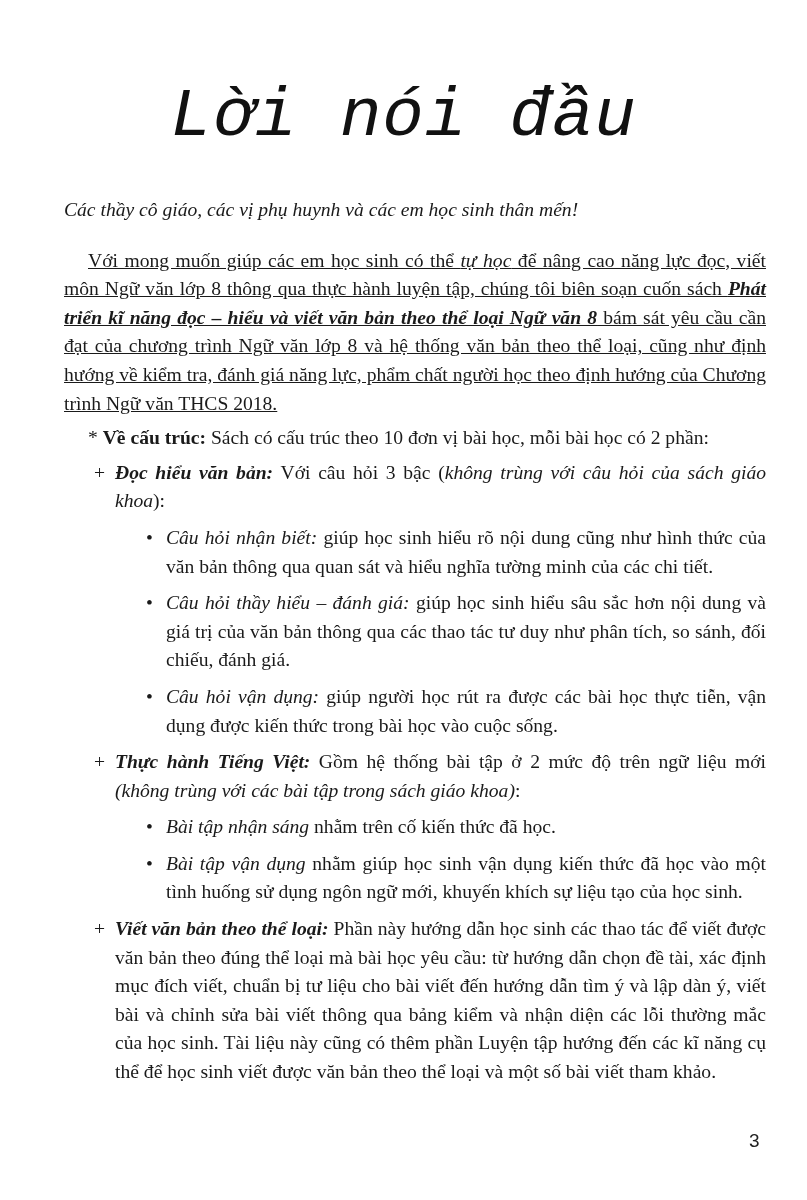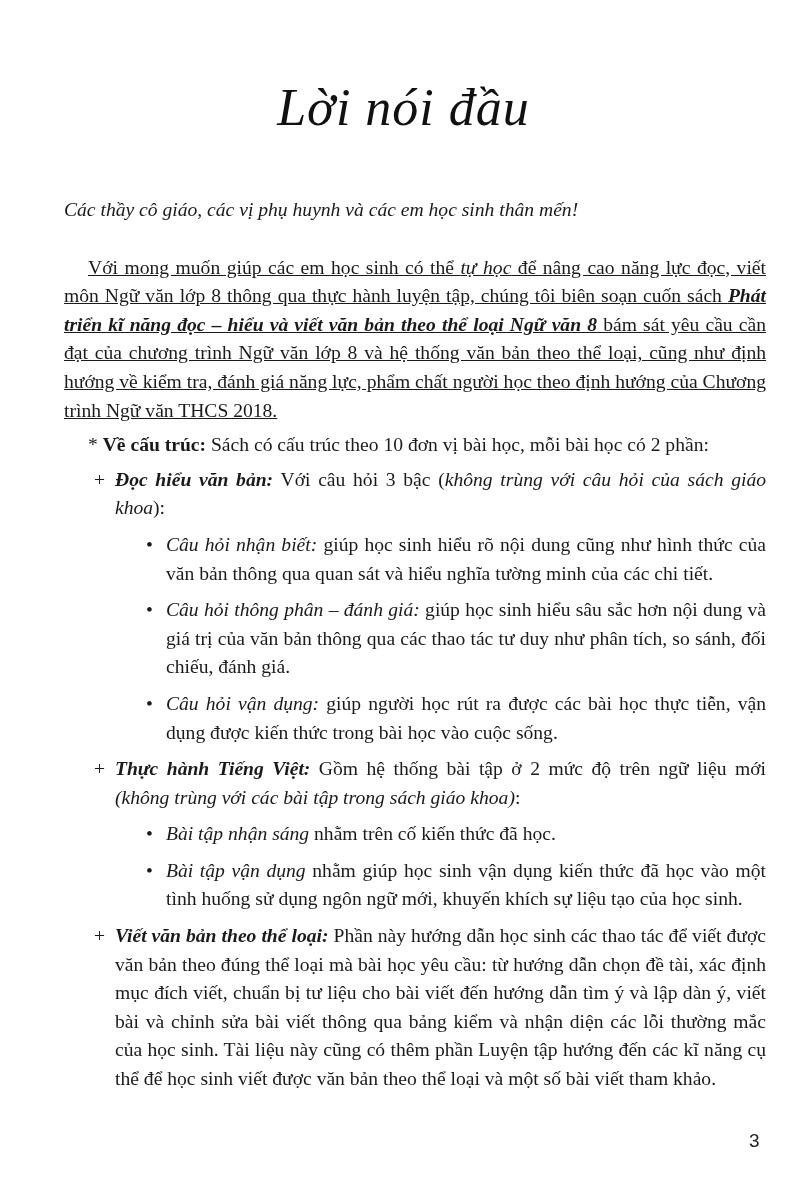--- a/index.html
+++ b/index.html
@@ -14,36 +14,36 @@
       overflow: hidden;
       font-family: "Liberation Serif", "DejaVu Serif", serif;
       color: #1a1a1a;
     }
     .title {
       position: absolute;
       left: 0;
       right: 0;
       top: 78px;
       text-align: center;
-      font-family: Liberation Serif, serif;
+      font-family: Liberation Mono, monospace;
       font-style: italic;
-      font-size: 52px;
+      font-size: 69px;
       letter-spacing: 1px;
       color: #111;
     }
     .body {
       position: absolute;
       left: 64px;
       width: 702px;
       top: 196px;
       font-size: 19.6px;
       line-height: 28.6px;
     }
     p { margin: 0; }
-    .greeting { font-style: italic; margin-bottom: 29px; }
+    .greeting { font-style: italic; margin-bottom: 22px; }
     .para { text-align: justify; text-indent: 24px; margin-bottom: 6px; text-decoration: underline; }
     .structure { padding-left: 24px; margin-bottom: 6px; }
     .part { padding-left: 14px; margin-bottom: 8px; font-weight: bold; }
     .sub {
       position: relative;
       padding-left: 51px;
       text-align: justify;
       margin-bottom: 8px;
     }
     .sub .marker {
@@ -84,21 +84,21 @@
 
   <p class="para"><span>Với mong muốn giúp các em học sinh có thể </span><span class="i">tự học</span><span> để nâng cao năng lực đọc, viết môn Ngữ văn lớp 8 thông qua thực hành luyện tập, chúng tôi biên soạn cuốn sách </span><span class="bi">Phát triển kĩ năng đọc – hiểu và viết văn bản theo thể loại Ngữ văn 8</span><span> bám sát yêu cầu cần đạt của chương trình Ngữ văn lớp 8 và hệ thống văn bản theo thể loại, cũng như định hướng về kiểm tra, đánh giá năng lực, phẩm chất người học theo định hướng của Chương trình Ngữ văn THCS 2018.</span></p>
 
   <p class="structure"><span>*</span> <span class="b">Về cấu trúc:</span><span> Sách có cấu trúc theo 10 đơn vị bài học, mỗi bài học có 2 phần:</span></p>
 
 
   <p class="sub"><span class="marker">+</span><span class="bi">Đọc hiểu văn bản:</span><span> Với câu hỏi 3 bậc (</span><span class="i">không trùng với câu hỏi của sách giáo khoa</span><span>):</span></p>
 
   <p class="bullet"><span class="dot">•</span><span class="i">Câu hỏi nhận biết:</span><span> giúp học sinh hiểu rõ nội dung cũng như hình thức của văn bản thông qua quan sát và hiểu nghĩa tường minh của các chi tiết.</span></p>
 
-  <p class="bullet"><span class="dot">•</span><span class="i">Câu hỏi thông phân – đánh giá:</span><span> giúp học sinh hiểu sâu sắc hơn nội dung và giá trị của văn bản thông qua các thao tác tư duy như phân tích, so sánh, đối chiếu, đánh giá.</span></p>
+  <p class="bullet"><span class="dot">•</span><span class="i">Câu hỏi thầy hiểu – đánh giá:</span><span> giúp học sinh hiểu sâu sắc hơn nội dung và giá trị của văn bản thông qua các thao tác tư duy như phân tích, so sánh, đối chiếu, đánh giá.</span></p>
 
   <p class="bullet"><span class="dot">•</span><span class="i">Câu hỏi vận dụng:</span><span> giúp người học rút ra được các bài học thực tiễn, vận dụng được kiến thức trong bài học vào cuộc sống.</span></p>
 
   <p class="sub"><span class="marker">+</span><span class="bi">Thực hành Tiếng Việt:</span><span> Gồm hệ thống bài tập ở 2 mức độ trên ngữ liệu mới </span><span class="i">(không trùng với các bài tập trong sách giáo khoa)</span><span>:</span></p>
 
   <p class="bullet"><span class="dot">•</span><span class="i">Bài tập nhận sáng</span><span> nhằm trên cố kiến thức đã học.</span></p>
 
   <p class="bullet"><span class="dot">•</span><span class="i">Bài tập vận dụng</span><span> nhằm giúp học sinh vận dụng kiến thức đã học vào một tình huống sử dụng ngôn ngữ mới, khuyến khích sự liệu tạo của học sinh.</span></p>
 
   <p class="sub"><span class="marker">+</span><span class="bi">Viết văn bản theo thể loại:</span><span> Phần này hướng dẫn học sinh các thao tác để viết được văn bản theo đúng thể loại mà bài học yêu cầu: từ hướng dẫn chọn đề tài, xác định mục đích viết, chuẩn bị tư liệu cho bài viết đến hướng dẫn tìm ý và lập dàn ý, viết bài và chỉnh sửa bài viết thông qua bảng kiểm và nhận diện các lỗi thường mắc của học sinh. Tài liệu này cũng có thêm phần Luyện tập hướng đến các kĩ năng cụ thể để học sinh viết được văn bản theo thể loại và một số bài viết tham khảo.</span></p>

